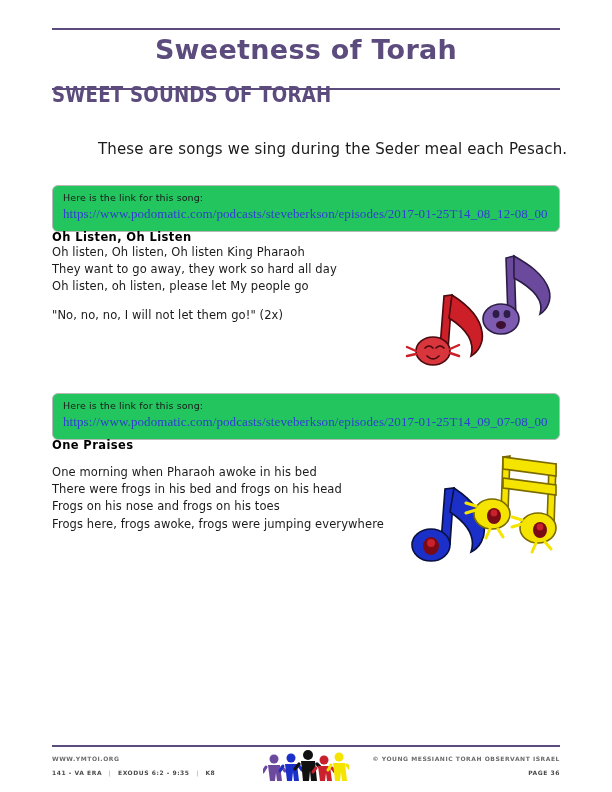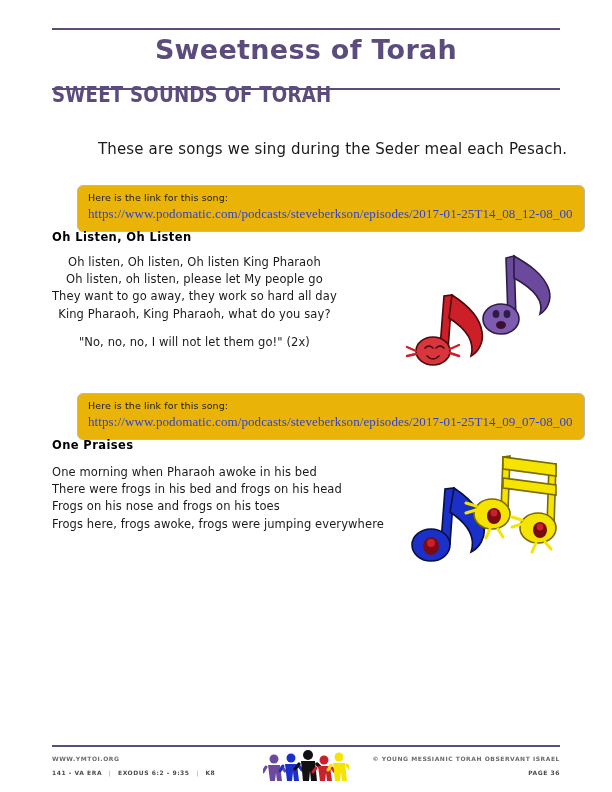--- a/index.html
+++ b/index.html
@@ -52,23 +52,22 @@
     letter-spacing: 0.15px;
     margin-left: 46px;
   }
 
   
   .link-box {
     position: absolute;
     left: 52px; width: 508px;
     border: 1px solid #b8b8b8;
     border-radius: 6px;
-    background: #eab308;
+    background: #22c55e;
     padding: 6px 10px 7px 10px;
-    margin-left: 25px;
   }
   .link-box .lb-label {
     font-size: 9.5px; color: #1a1a1a; line-height: 1.35;
     letter-spacing: 0.1px;
   }
   .link-box .lb-url {
     font-size: 13px; color: #2f3fd0; line-height: 1.45;
     letter-spacing: 0.1px; word-break: break-all; font-family: Liberation Serif, serif;
   }
   #link-box-1 { top: 185px; }
@@ -82,21 +81,21 @@
   }
   #song-title-1 { top: 230px; }
   #song-title-2 { top: 438px; }
 
   .lyrics {
     position: absolute; left: 52px;
     font-size: 11.5px; color: #1a1a1a;
     line-height: 17.2px;
     letter-spacing: 0.1px;
   }
-  #lyrics-1 { top: 254px; text-align: center; }
+  #lyrics-1 { top: 244px; }
   #lyrics-2 { top: 464px; }
   .lyric-line { white-space: pre; }
   .lyric-gap { height: 11px; }
 
   
   .illo { position: absolute; }
   #illo-1 { left: 404px; top: 248px; width: 160px; height: 124px; }
   #illo-2 { left: 398px; top: 450px; width: 172px; height: 122px; }
 
   
@@ -137,23 +136,22 @@
   <div class="intro-line">These are songs we sing during the Seder meal each Pesach.</div>
 
   <div class="link-box" id="link-box-1">
     <div class="lb-label">Here is the link for this song:</div>
     <div class="lb-url">https://www.podomatic.com/podcasts/steveberkson/episodes/2017-01-25T14_08_12-08_00</div>
   </div>
 
   <div class="song-title" id="song-title-1">Oh Listen, Oh Listen</div>
   <div class="lyrics" id="lyrics-1">
     <div class="lyric-line">Oh listen, Oh listen, Oh listen King Pharaoh</div>
+    <div class="lyric-line">They want to go away, they work so hard all day</div>
     <div class="lyric-line">Oh listen, oh listen, please let My people go</div>
-    <div class="lyric-line">They want to go away, they work so hard all day</div>
-    <div class="lyric-line">King Pharaoh, King Pharaoh, what do you say?</div>
     <div class="lyric-gap"></div>
     <div class="lyric-line">"No, no, no, I will not let them go!" (2x)</div>
   </div>
 
   <div class="illo" id="illo-1">
     <svg viewBox="0 0 160 124" width="160" height="124" xmlns="http://www.w3.org/2000/svg">
 
       <g>
         <path d="M110 8 L112 70 L104 70 L102 10 Z" fill="#6b4a9e" stroke="#2b1d45" stroke-width="1.6"></path>
         <path d="M110 8 C124 16 140 26 145 42 C148 52 143 62 136 66 C140 54 132 42 110 30 Z" fill="#6b4a9e" stroke="#2b1d45" stroke-width="1.6"></path>

